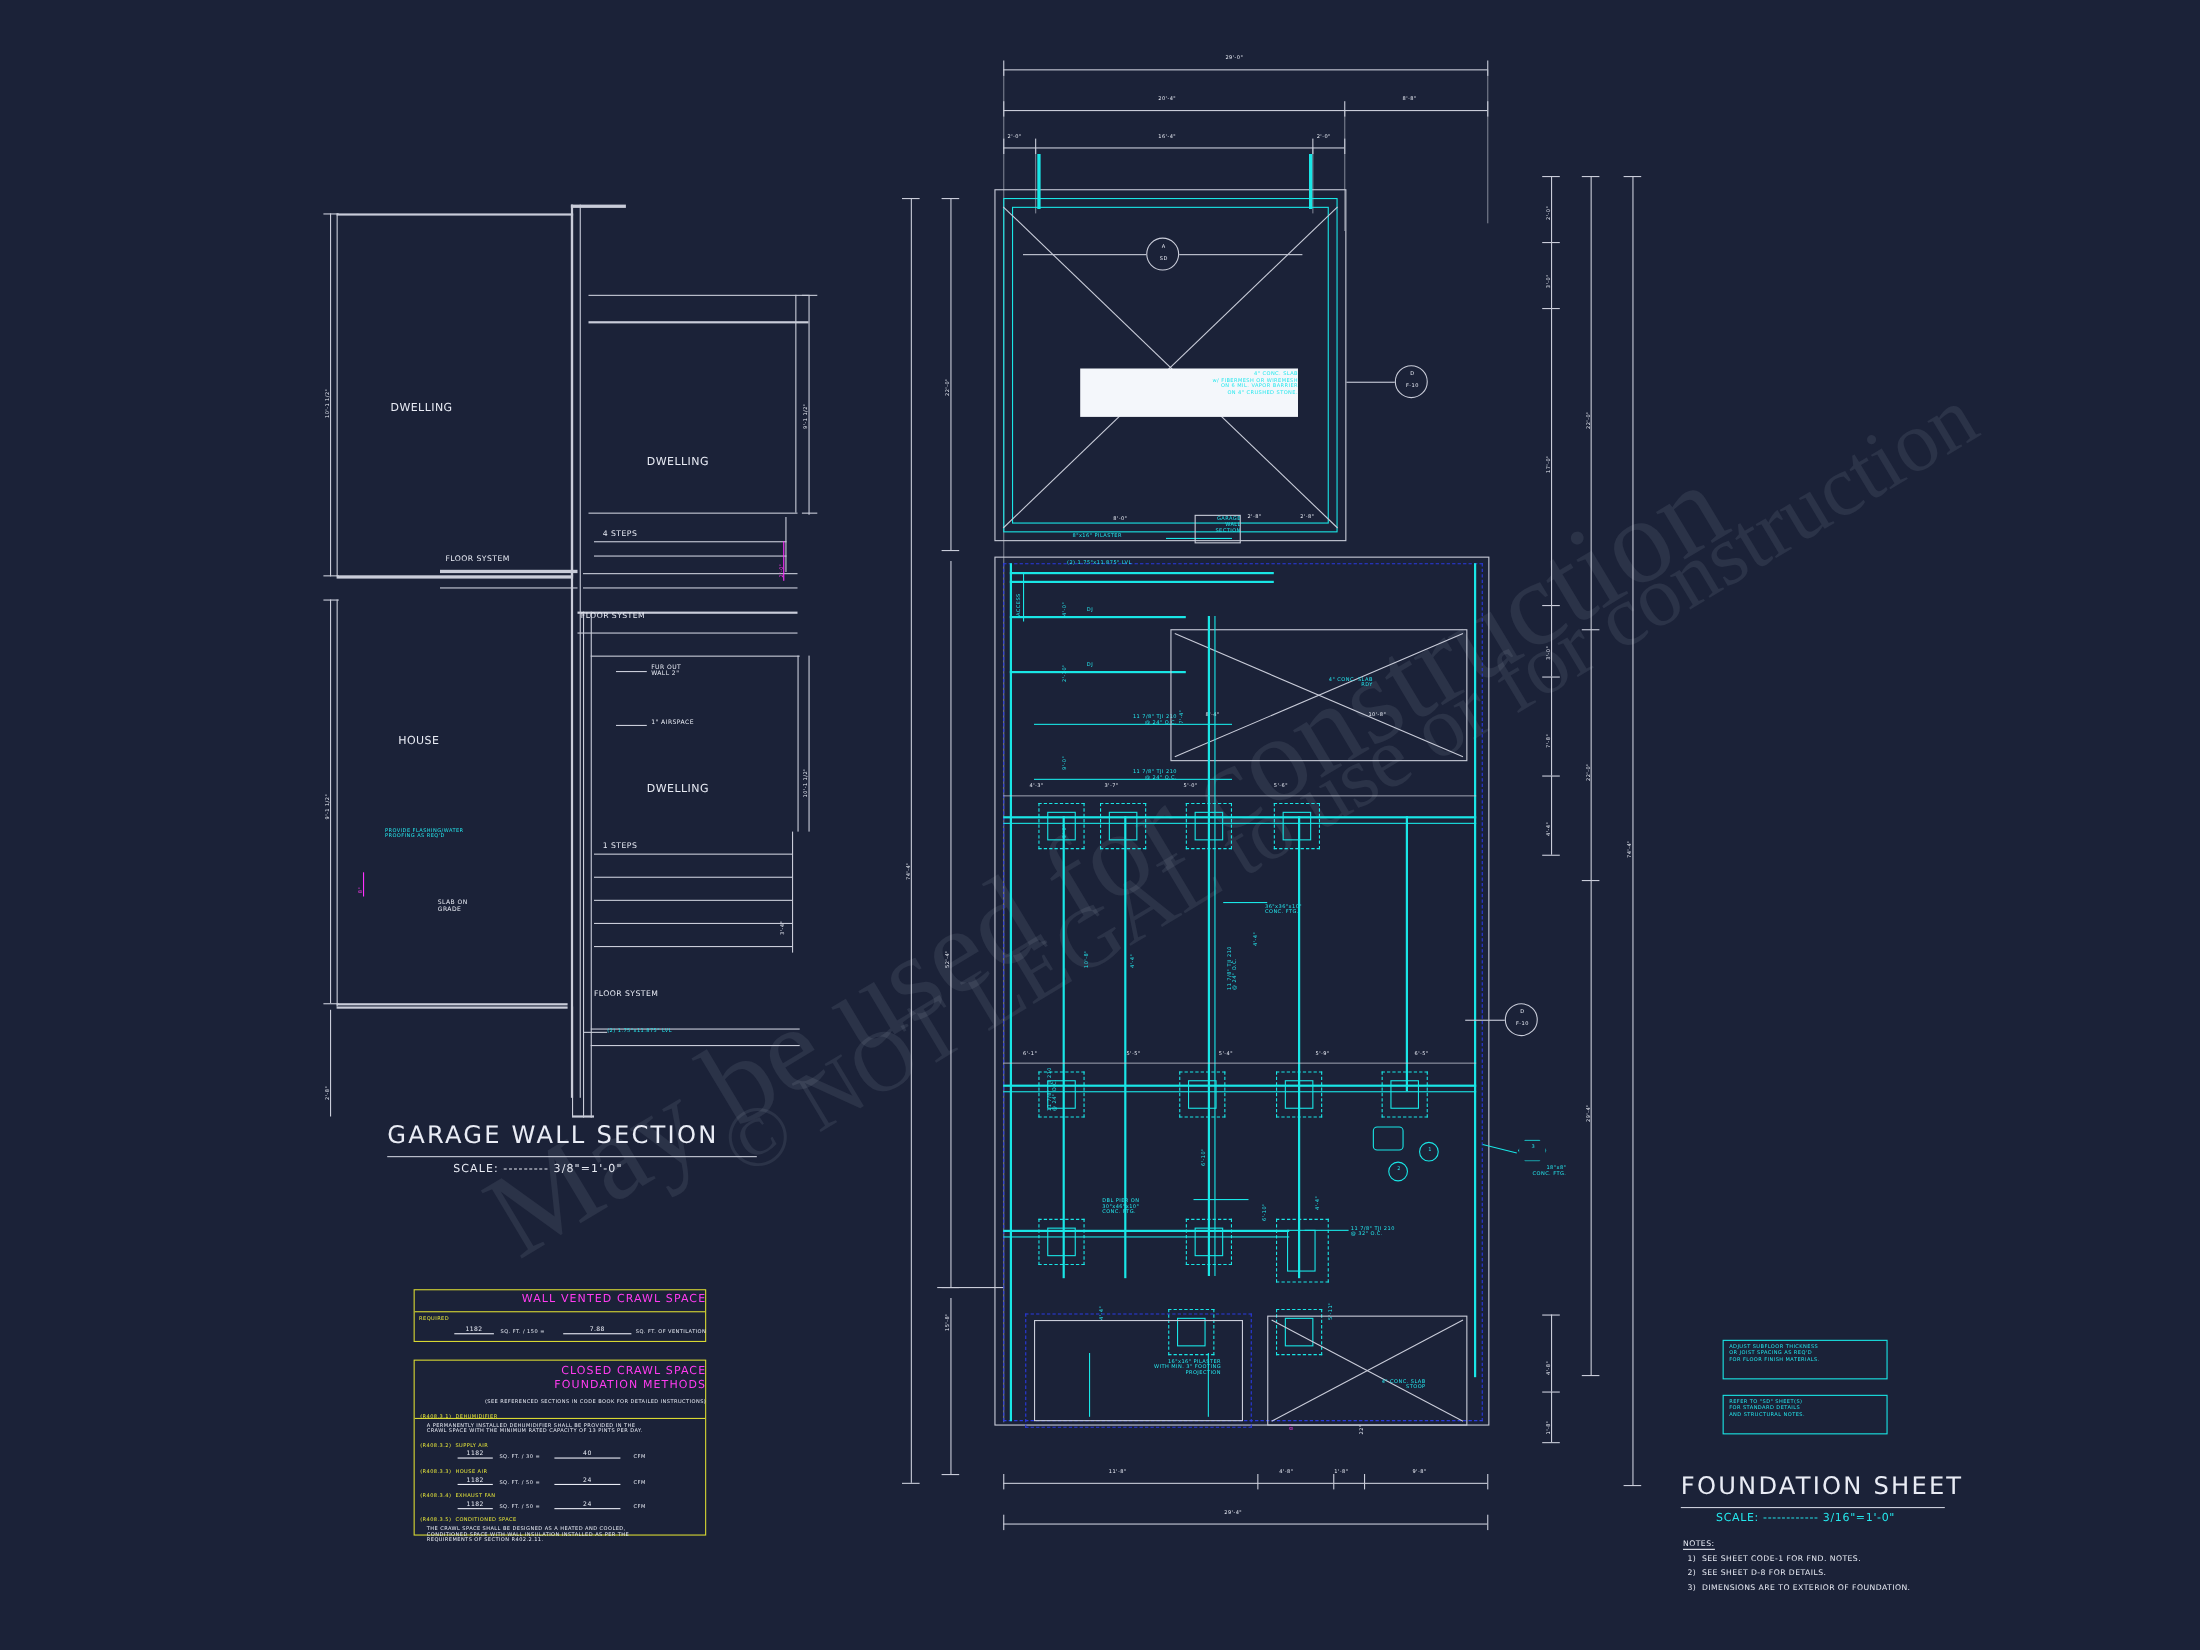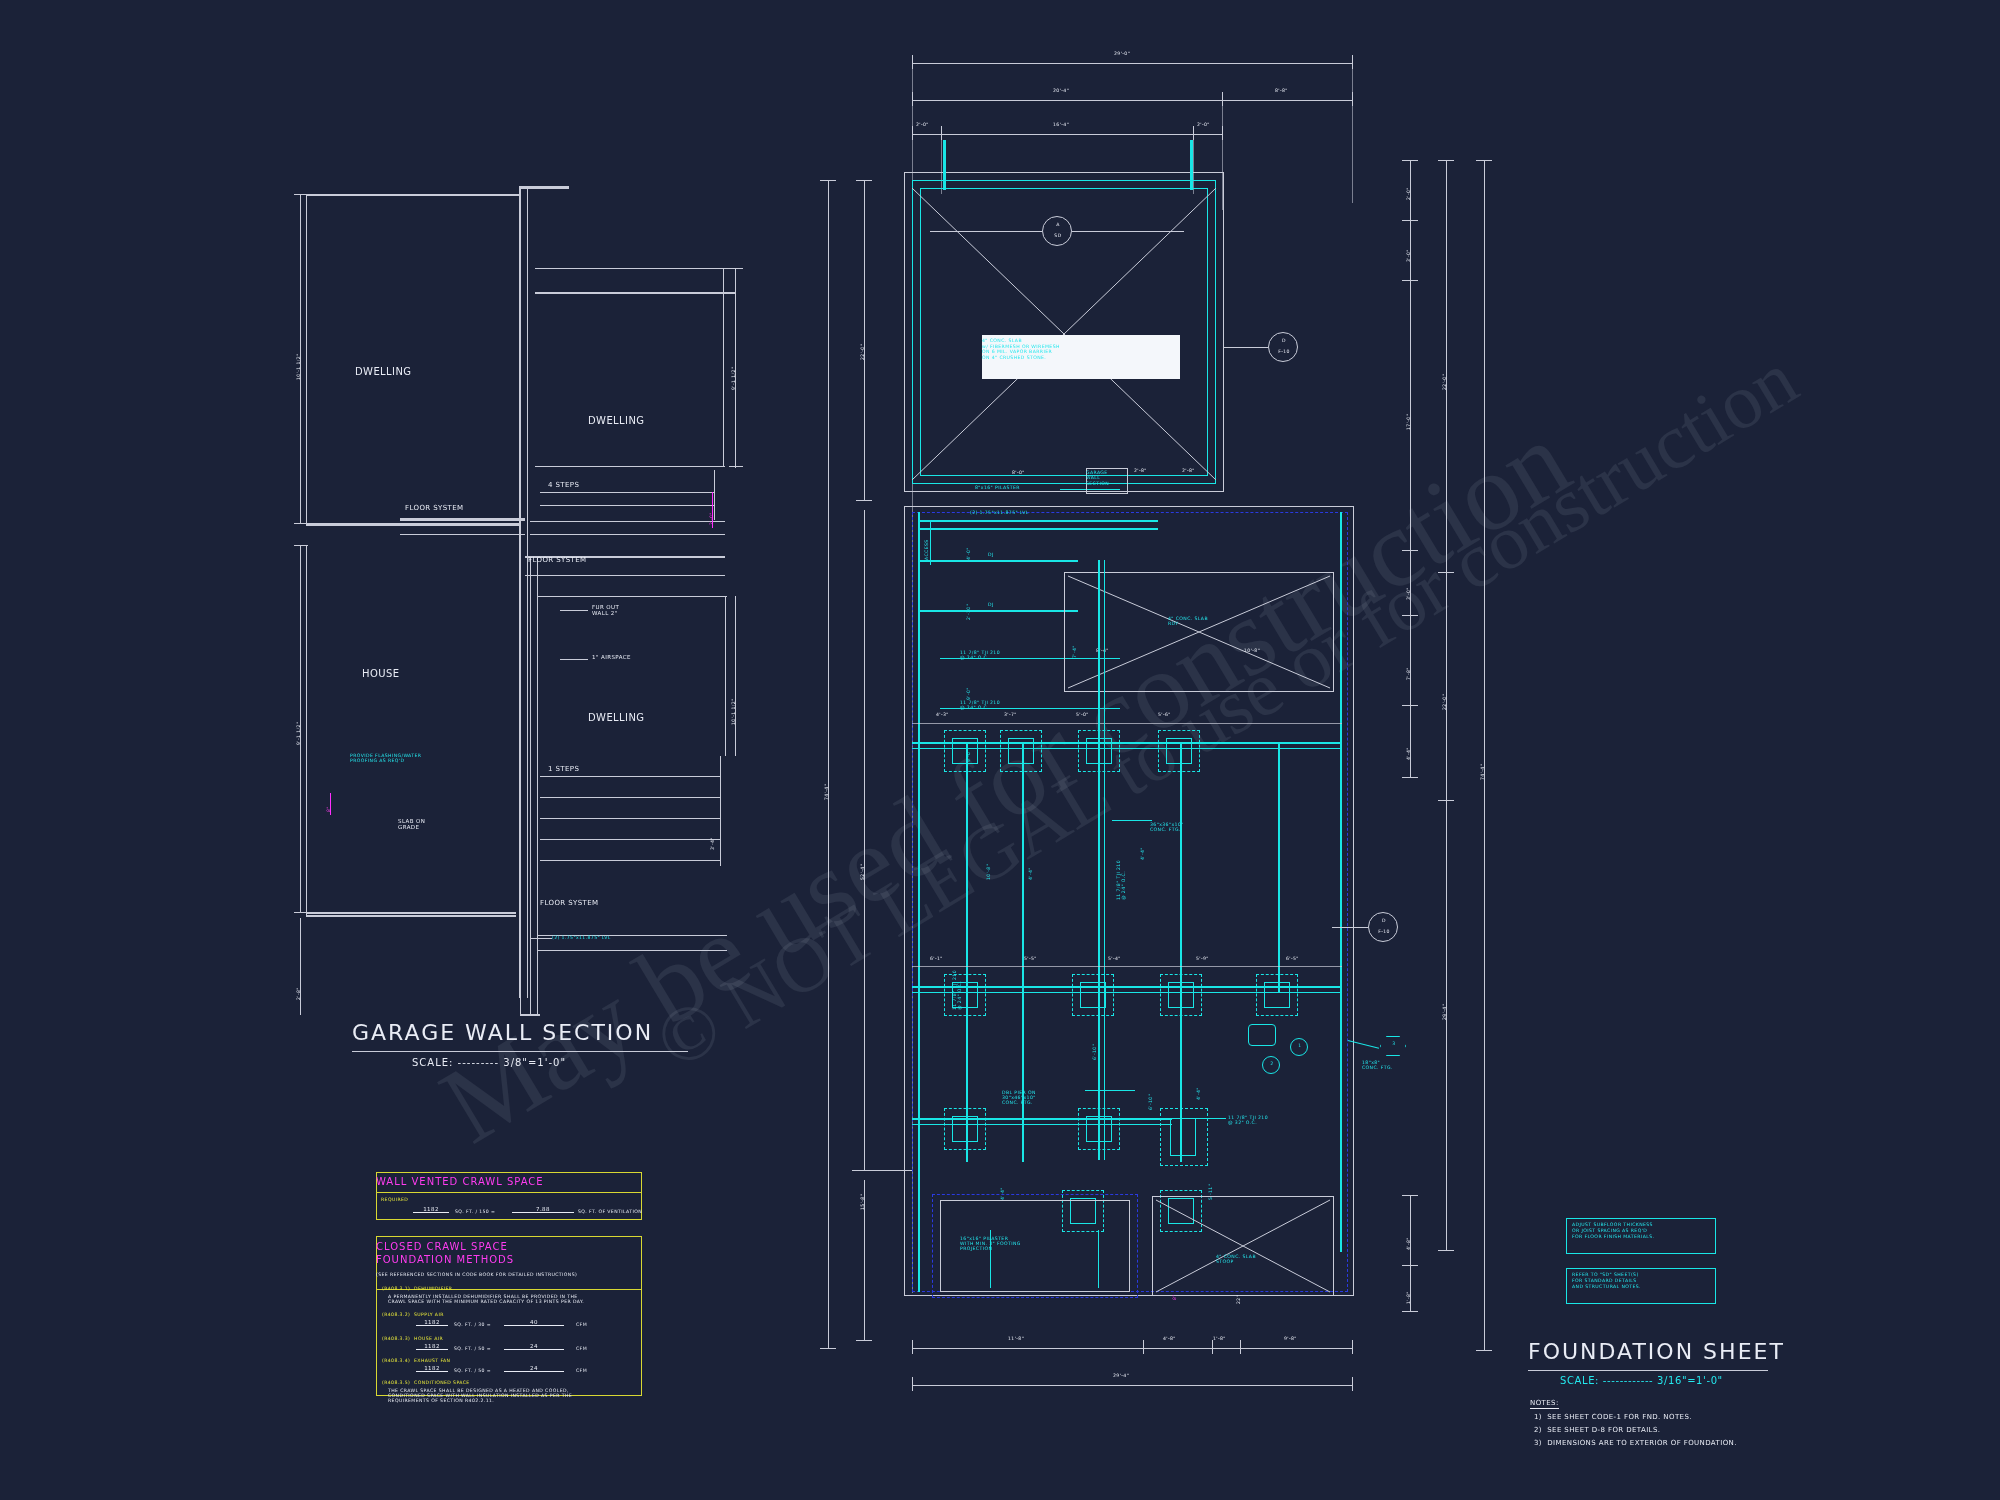--- a/index.html
+++ b/index.html
@@ -24,21 +24,21 @@
   .tw{color:#e9ecf5;}
   .tc{color:#24e8ee;}
   .ty{color:#e9e93a;}
   .tm{color:#ff3cf0;}
   .sm{font-size:7px;}
   .xs{font-size:5.5px;}
   .xxs{font-size:4.6px;}
   .md{font-size:10px;}
   .xl{font-size:22px;}
   .rot{transform-origin:0 0;transform:rotate(-90deg);}
-  .ctr{text-align:left;}
+  .ctr{text-align:right;}
 
   
   .wm{position:absolute;color:rgba(225,230,245,.085);font-family:"Liberation Serif",serif;
       white-space:nowrap;pointer-events:none;}
   .wm1{left:420px;top:1060px;font-size:110px;transform:rotate(-31deg);transform-origin:0 0;}
 
   
   .ybox{position:absolute;border:1px solid #d8d832;box-sizing:border-box;}
   .ylineinner{position:absolute;background:#d8d832;height:1px;}
 

